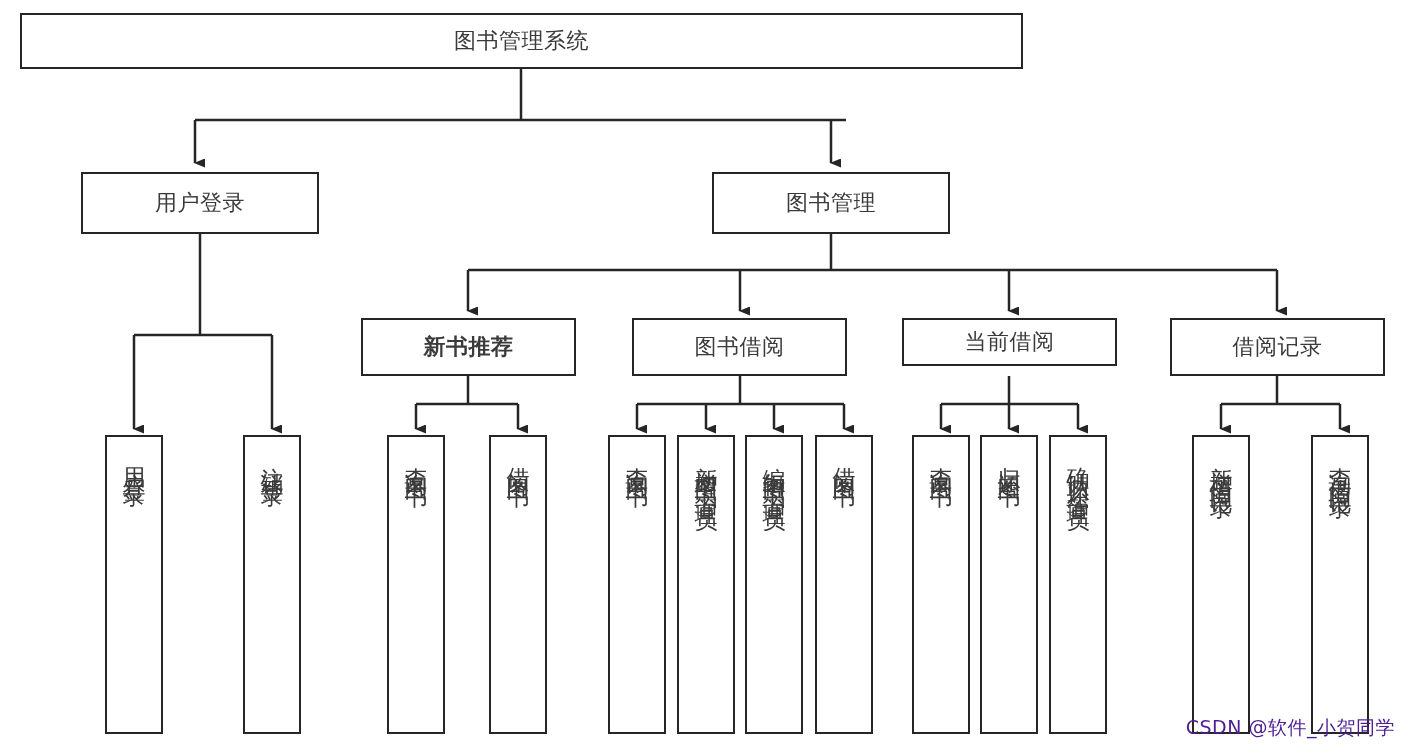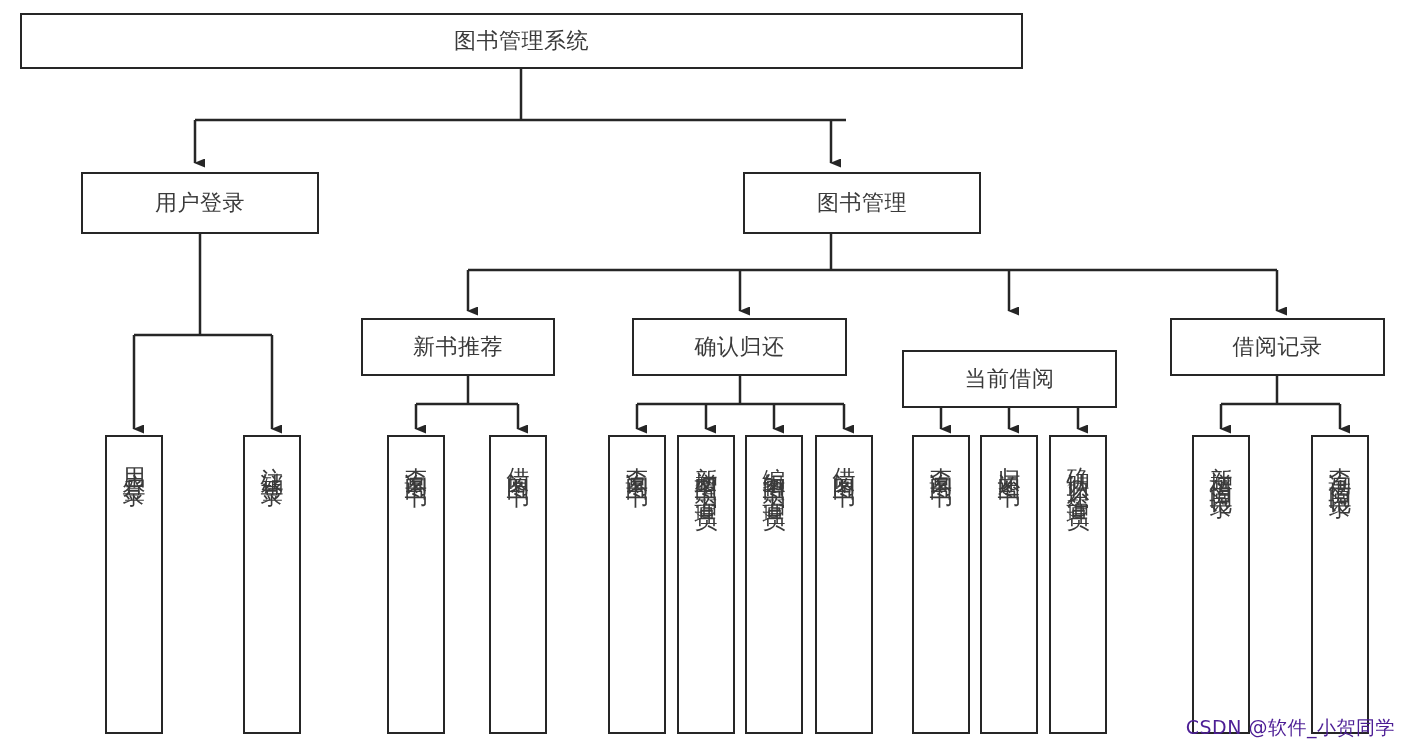--- a/index.html
+++ b/index.html
@@ -125,33 +125,33 @@
   </svg>
 
   <div class="node-box" style="left:20px; top:13px; width:1003px; height:56px;">
     <span class="node-label">图书管理系统</span>
   </div>
 
   <div class="node-box" style="left:81px; top:172px; width:238px; height:62px;">
     <span class="node-label">用户登录</span>
   </div>
 
-  <div class="node-box" style="left:743px; top:172px; width:238px; height:62px;">
+  <div class="node-box" style="left:712px; top:172px; width:238px; height:62px;">
     <span class="node-label">图书管理</span>
   </div>
 
-  <div class="node-box" style="left:361px; top:318px; width:194px; height:58px;">
+  <div class="node-box" style="left:361px; top:318px; width:215px; height:58px;font-weight:bold;">
     <span class="node-label">新书推荐</span>
   </div>
 
   <div class="node-box" style="left:632px; top:318px; width:215px; height:58px;">
-    <span class="node-label">确认归还</span>
-  </div>
-
-  <div class="node-box" style="left:902px; top:318px; width:215px; height:58px;margin-top:32px;">
+    <span class="node-label">图书借阅</span>
+  </div>
+
+  <div class="node-box" style="left:902px; top:318px; width:215px; height:48px;">
     <span class="node-label">当前借阅</span>
   </div>
 
   <div class="node-box" style="left:1170px; top:318px; width:215px; height:58px;">
     <span class="node-label">借阅记录</span>
   </div>
 
   <div class="node-box vertical" style="left:105px; top:435px; width:58px; height:299px;">
     <span class="node-label">用户登录</span>
   </div>

